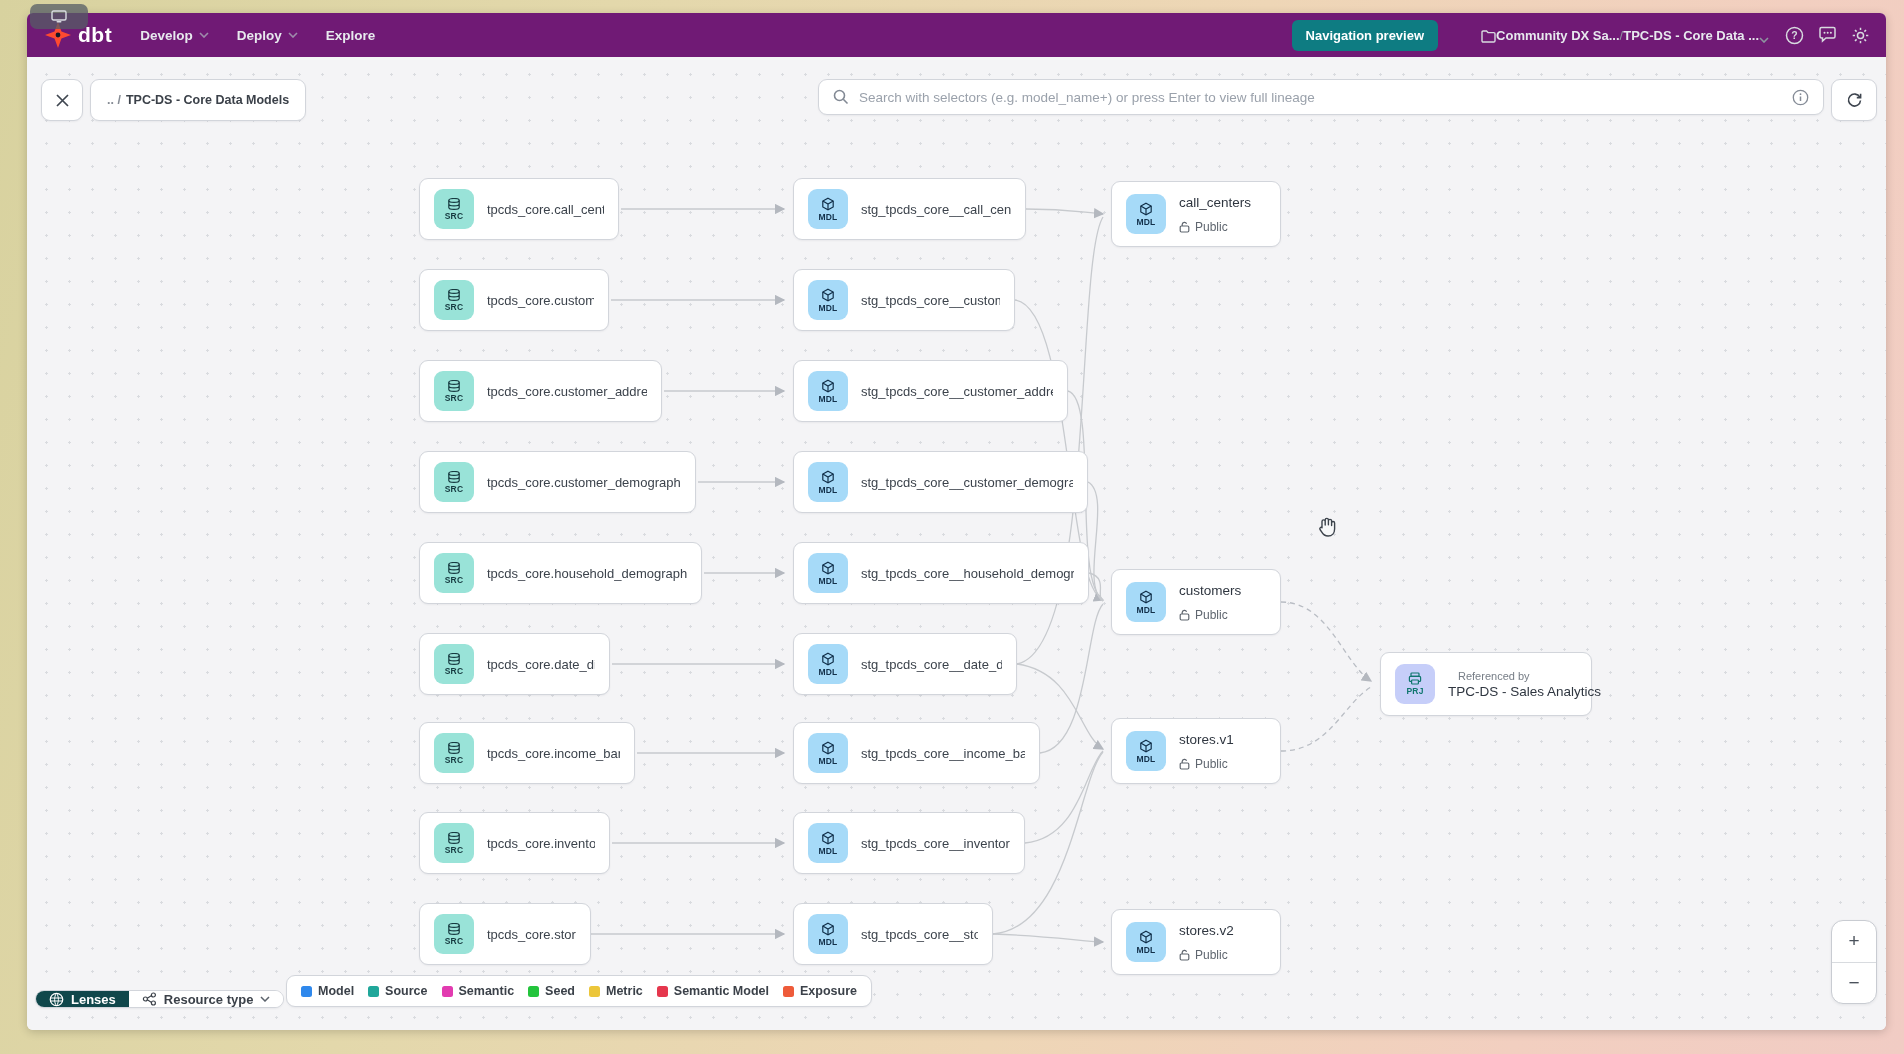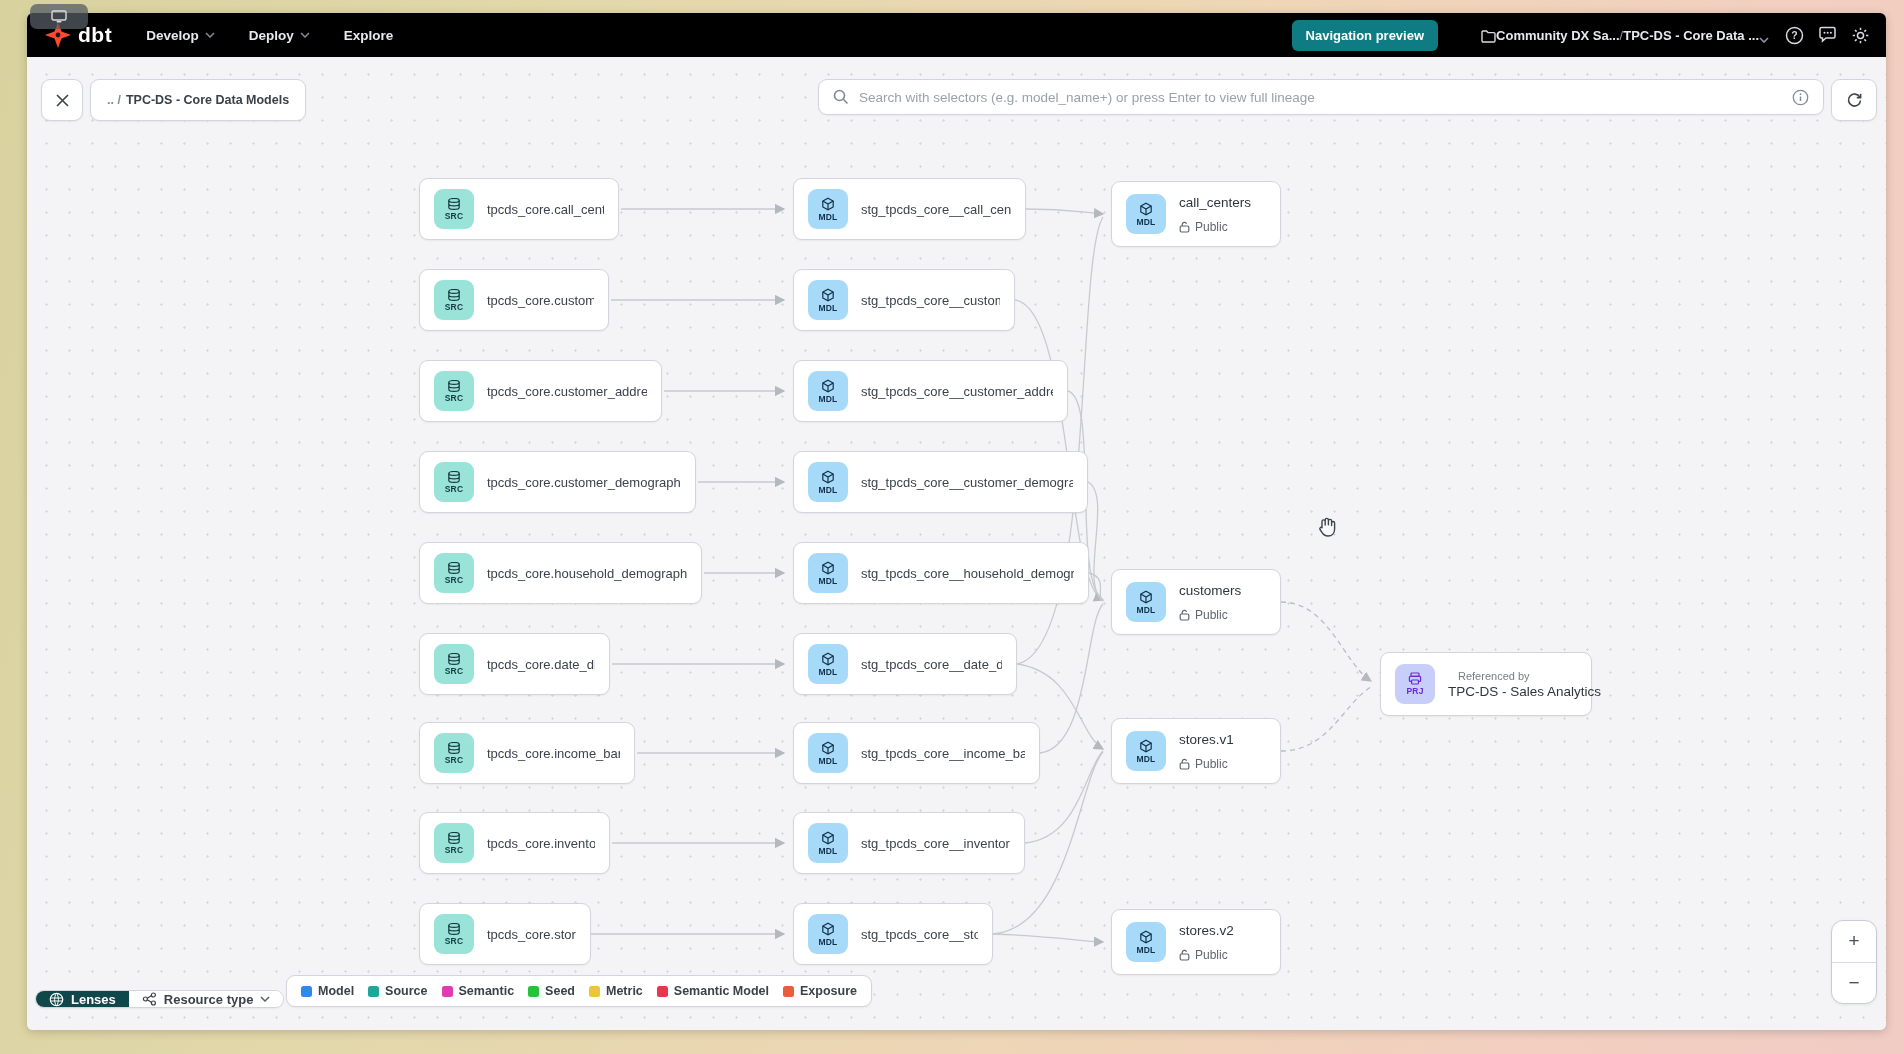--- a/index.html
+++ b/index.html
@@ -2,24 +2,24 @@
 <html><head>
 <meta charset="utf-8">
 <style>
   * { margin:0; padding:0; box-sizing:border-box; }
   html,body { width:1904px; height:1054px; overflow:hidden; font-family:"Liberation Sans", sans-serif; }
   body { background:linear-gradient(105deg,#d8d29f 0%,#e3d8ab 28%,#eed6b6 58%,#f2cfc0 82%,#f1ccc4 100%); position:relative; }
 
   .app { position:absolute; left:27px; top:13px; right:18px; bottom:24px; background:#f4f4f6; border-radius:6px; overflow:hidden; box-shadow:0 2px 10px rgba(0,0,0,.18); }
 
   
-  .topnav { position:absolute; left:0; right:0; top:0; height:44px; background:#000000; display:flex; align-items:center; padding:0 16px 0 18px; gap:28px; }
+  .topnav { position:absolute; left:0; right:0; top:0; height:44px; background:#701a75; display:flex; align-items:center; padding:0 16px 0 18px; gap:28px; }
   .brand { display:flex; align-items:center; gap:7px; }
   .brand-text { color:#fff; font-size:21px; font-weight:700; letter-spacing:.5px; }
-  .menu { display:flex; align-items:center; gap:6px; color:#e7e9ee; font-weight:700; font-size:13.5px; cursor:pointer;margin-left:6px; }
+  .menu { display:flex; align-items:center; gap:6px; color:#e7e9ee; font-weight:700; font-size:13.5px; cursor:pointer; }
   .menu svg { opacity:.75; }
   .nav-right { margin-left:auto; display:flex; align-items:center; gap:16px; }
   .nav-preview-btn { background:#0e7c82; color:#fff; font-weight:700; font-size:13px; padding:8px 14px; border-radius:6px; border:none; cursor:pointer; }
   .nav-crumb { display:flex; align-items:flex-end; gap:0; color:#e7e9ee; font-size:13px; font-weight:700;padding-left:27px; }
   .nav-crumb .sep { color:#8d93a0; font-weight:400; }
   .nav-icons { display:flex; align-items:center; gap:14px; color:#d7dadf; }
   .nav-icons .icn { cursor:pointer; display:flex; }
 
   
   .canvas { position:absolute; left:0; right:0; top:44px; bottom:0;
@@ -37,21 +37,21 @@
   .search-bar input { flex:1; border:none; outline:none; font-size:13.5px; color:#3b4149; font-family:"Liberation Sans", sans-serif; background:transparent; }
   .search-bar input::placeholder { color:#9aa1ab; }
 
   
   .node { position:absolute; background:#fff; border:1px solid #d2d5db; border-radius:9px; display:flex; align-items:center; gap:13px; padding:0 14px; height:62px; box-shadow:0 1px 2px rgba(16,24,40,.05); cursor:pointer; }
   .node.tall { height:66px; }
   .badge { width:40px; height:40px; border-radius:9px; display:flex; flex-direction:column; align-items:center; justify-content:center; flex:0 0 auto; }
   .badge-label { font-size:8.5px; font-weight:700; line-height:1; margin-top:2px; letter-spacing:.2px; }
   .src-badge { background:#99e3d8; color:#163a40; }
   .mdl-badge { background:#a6daf8; color:#12304a; }
-  .prj-badge { background:#c6cef9; color:#6d28d9; }
+  .prj-badge { background:#c6cef9; color:#0f766e; }
   .node-label { font-size:13px; color:#3c434c; white-space:nowrap; overflow:hidden; }
   .node-body { display:flex; flex-direction:column; justify-content:center; min-width:0; }
   .model-name { font-size:13.5px; color:#2f3640; white-space:nowrap; }
   .node-sub { display:flex; align-items:center; gap:5px; color:#5f666f; font-size:12px; margin-top:10px; }
   .ref-eyebrow { font-size:11px; color:#767d86;margin-left:10px; }
   .ref-name { font-size:13.5px; color:#2f3640; margin-top:2px; white-space:nowrap; }
 
   
   .lenses-group { position:absolute; display:flex; border:1px solid #d2d5db; border-radius:9px; overflow:hidden; background:#fff; box-shadow:0 1px 2px rgba(16,24,40,.05); height:18px; }
   .lenses-seg { display:flex; align-items:center; gap:7px; padding:0 13px; font-size:13px; font-weight:700; cursor:pointer; }

